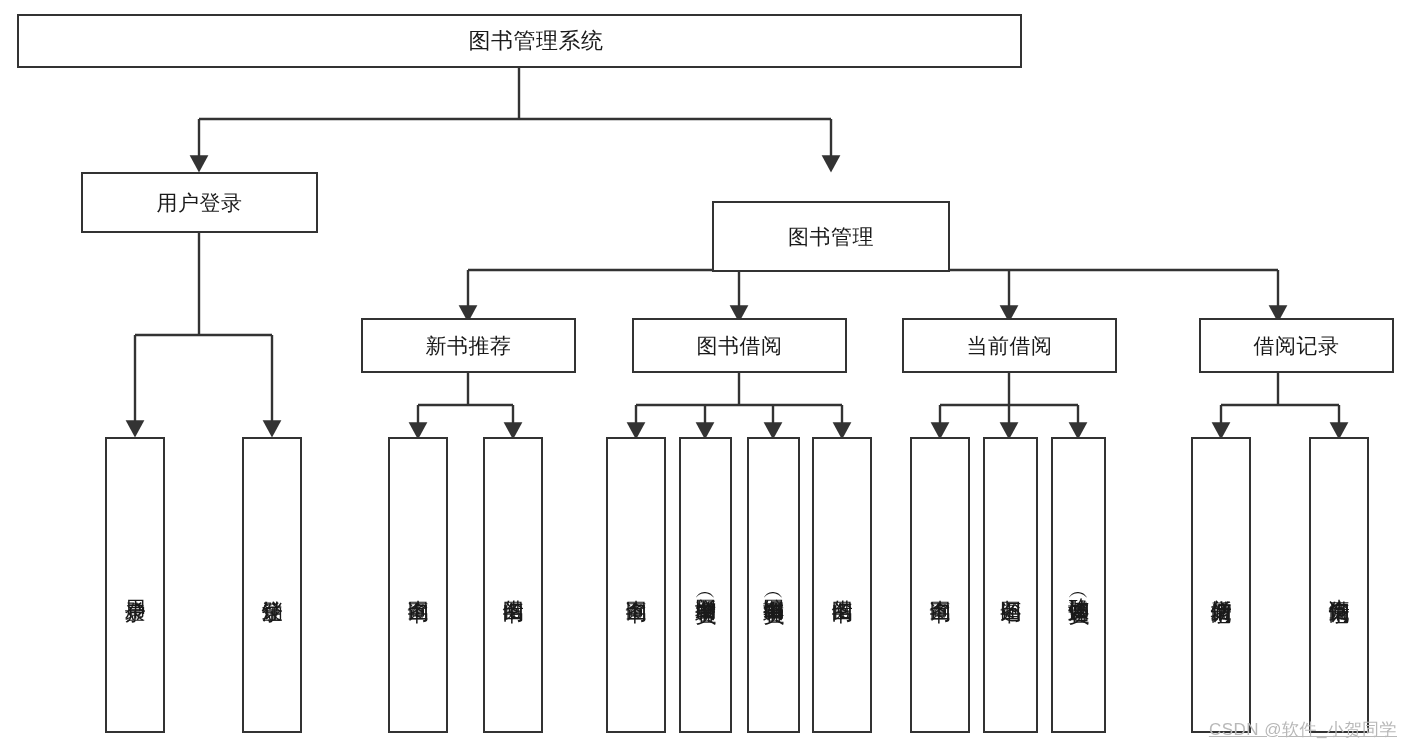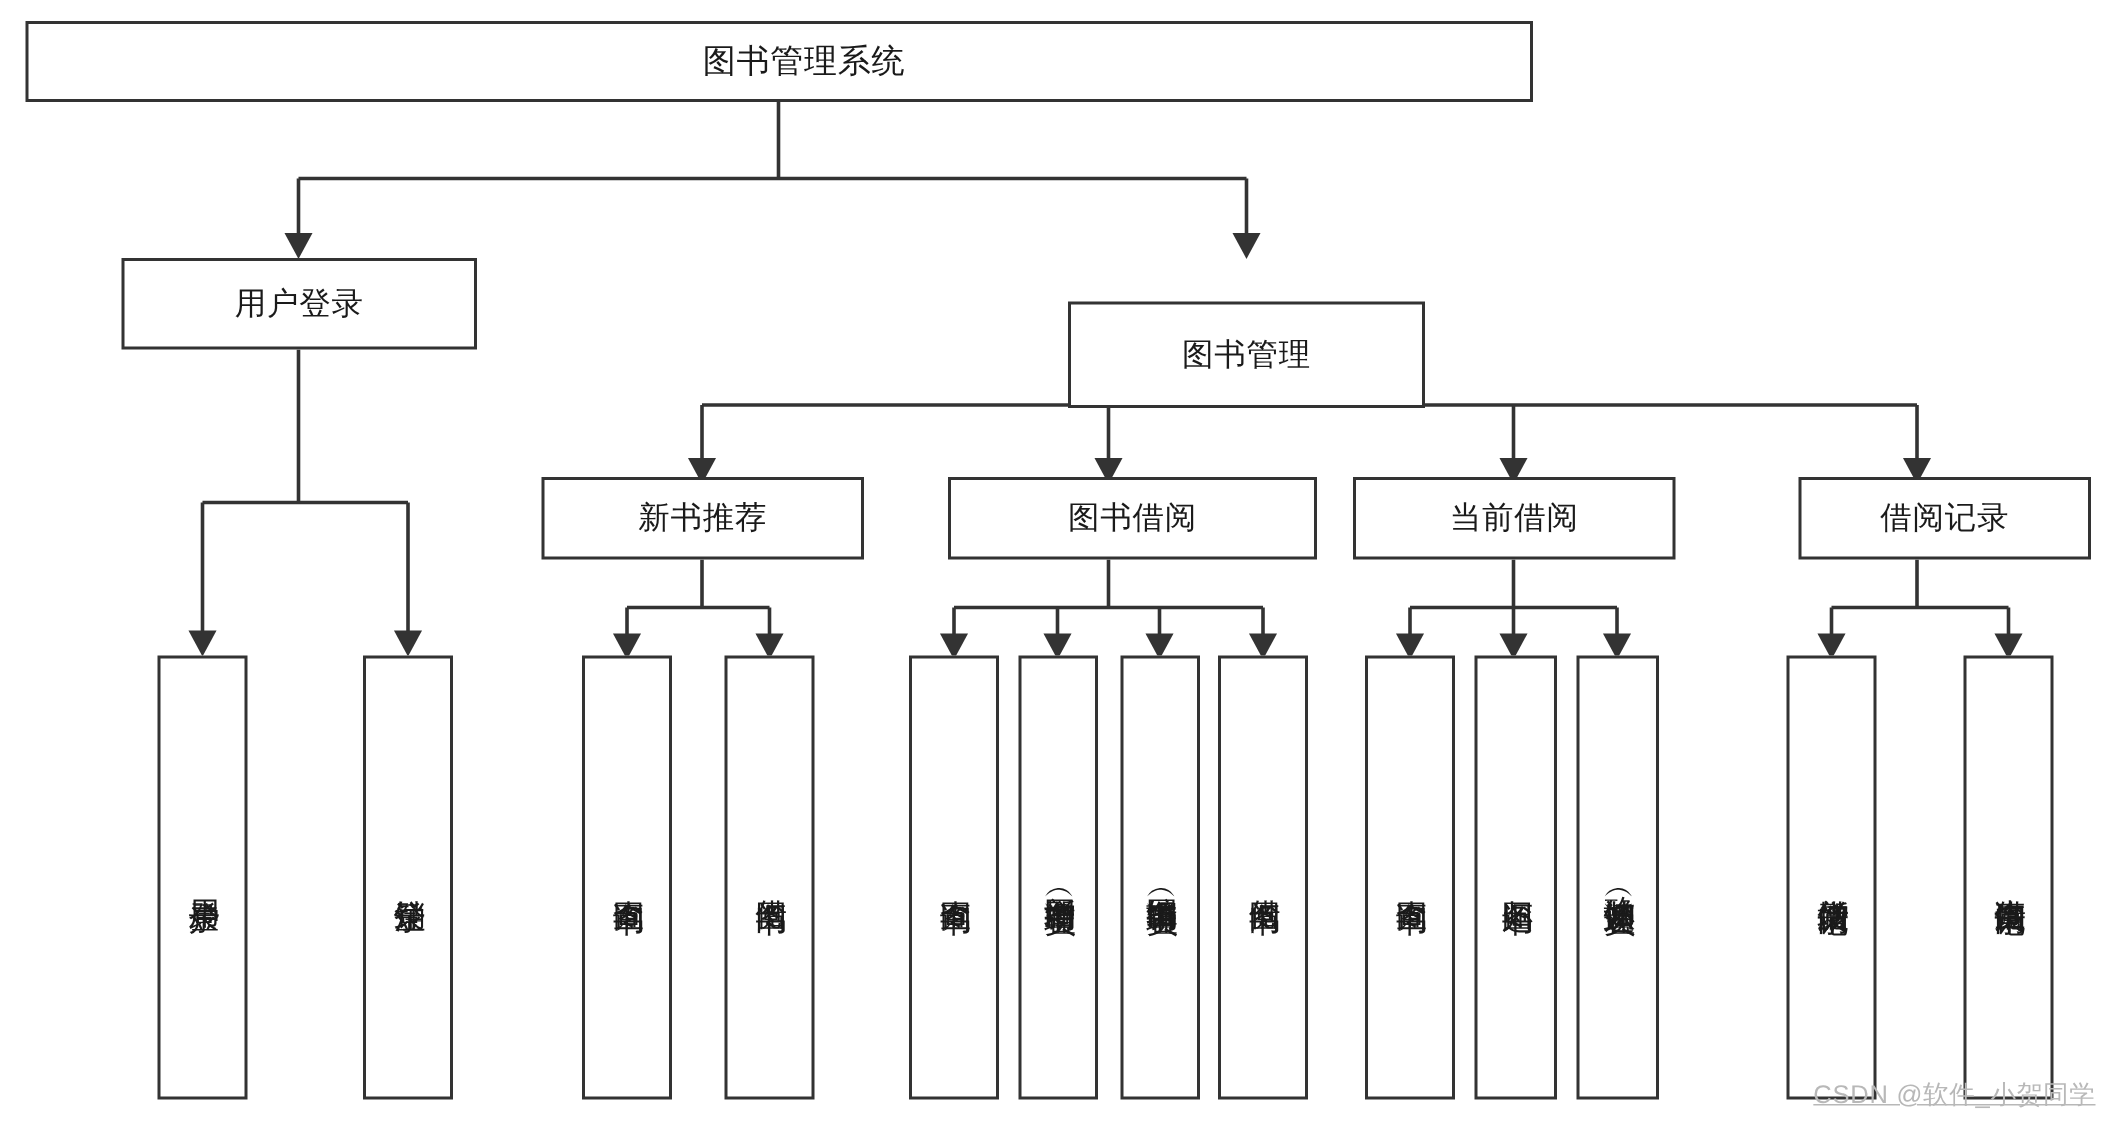--- a/index.html
+++ b/index.html
@@ -134,21 +134,21 @@
   <div class="node node-h" style="left:81px; top:172px; width:237px; height:61px;">
     <span>用户登录</span>
   </div>
   <div class="node node-h" style="left:712px; top:172px; width:238px; height:71px;margin-top:29px;">
     <span>图书管理</span>
   </div>
 
   <div class="node node-h" style="left:361px; top:318px; width:215px; height:55px;justify-content:center;">
     <span>新书推荐</span>
   </div>
-  <div class="node node-h" style="left:632px; top:318px; width:246px; height:55px;">
+  <div class="node node-h" style="left:632px; top:318px; width:215px; height:55px;">
     <span>图书借阅</span>
   </div>
   <div class="node node-h" style="left:902px; top:318px; width:215px; height:55px;">
     <span>当前借阅</span>
   </div>
   <div class="node node-h" style="left:1171px; top:318px; width:195px; height:55px;margin-left:28px;">
     <span>借阅记录</span>
   </div>
 
   <div class="node node-v" style="left:105px; top:437px; width:60px; height:296px;">

